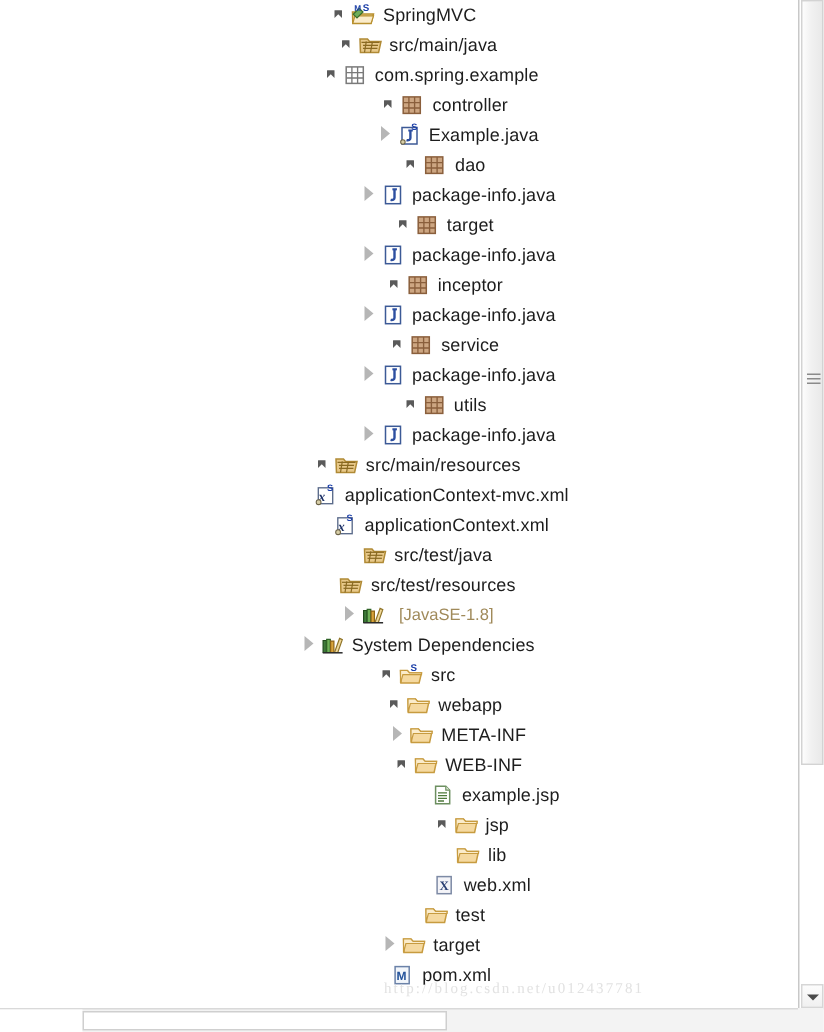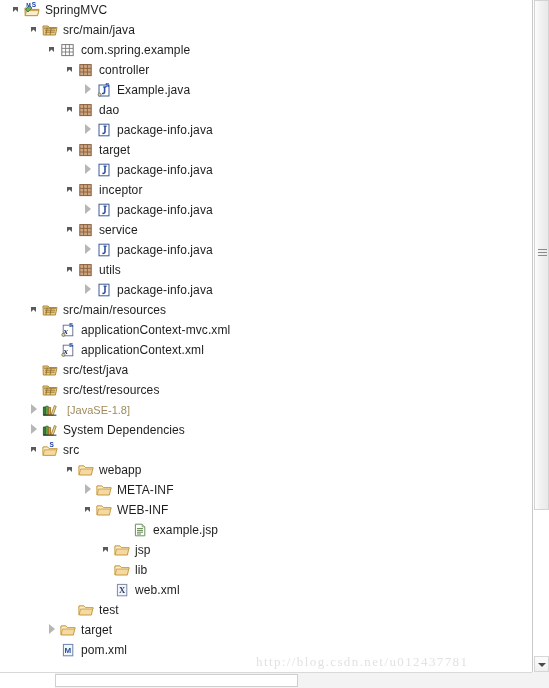--- a/index.html
+++ b/index.html
@@ -35,20 +35,21 @@
     list-style: none;
   }
   .row {
     height: 20px;
     line-height: 20px;
     display: flex;
     align-items: center;
     white-space: nowrap;
     cursor: default;
     padding-left: 4px;
+    justify-content: center;
   }
 
   .indent { display: inline-block; height: 20px; flex: 0 0 auto; }
 
   
   .arrow {
     width: 14px;
     height: 20px;
     flex: 0 0 14px;
     position: relative;
@@ -115,21 +116,21 @@
     font-size: 11px;
     margin-left: 4px;
   }
 
   
   #watermark {
     position: absolute;
     left: 256px;
     top: 654px;
     font-family: "Liberation Serif", serif;
-    font-size: 13px;
+    font-size: 10px;
     color: #e2e2e2;
     letter-spacing: 1.4px;
     white-space: nowrap;
     pointer-events: none;
     user-select: none;
   }
 
   
   #vscroll {
     position: absolute;

